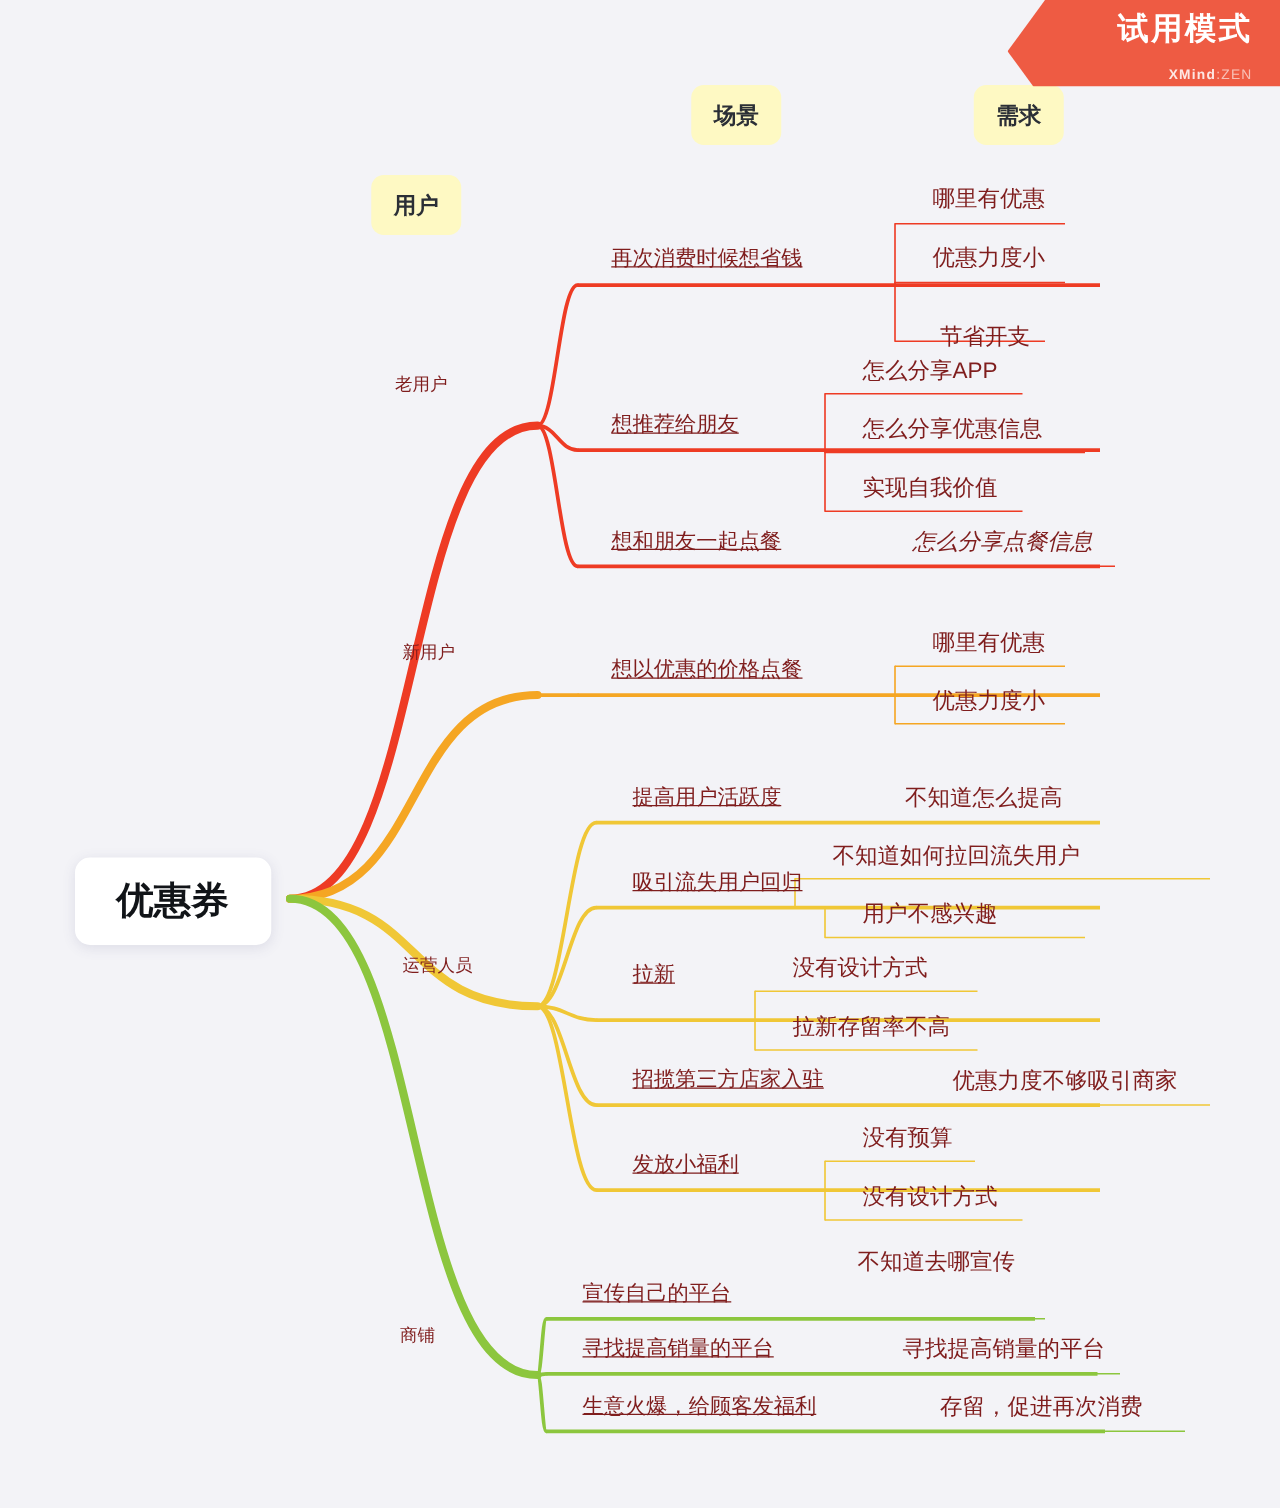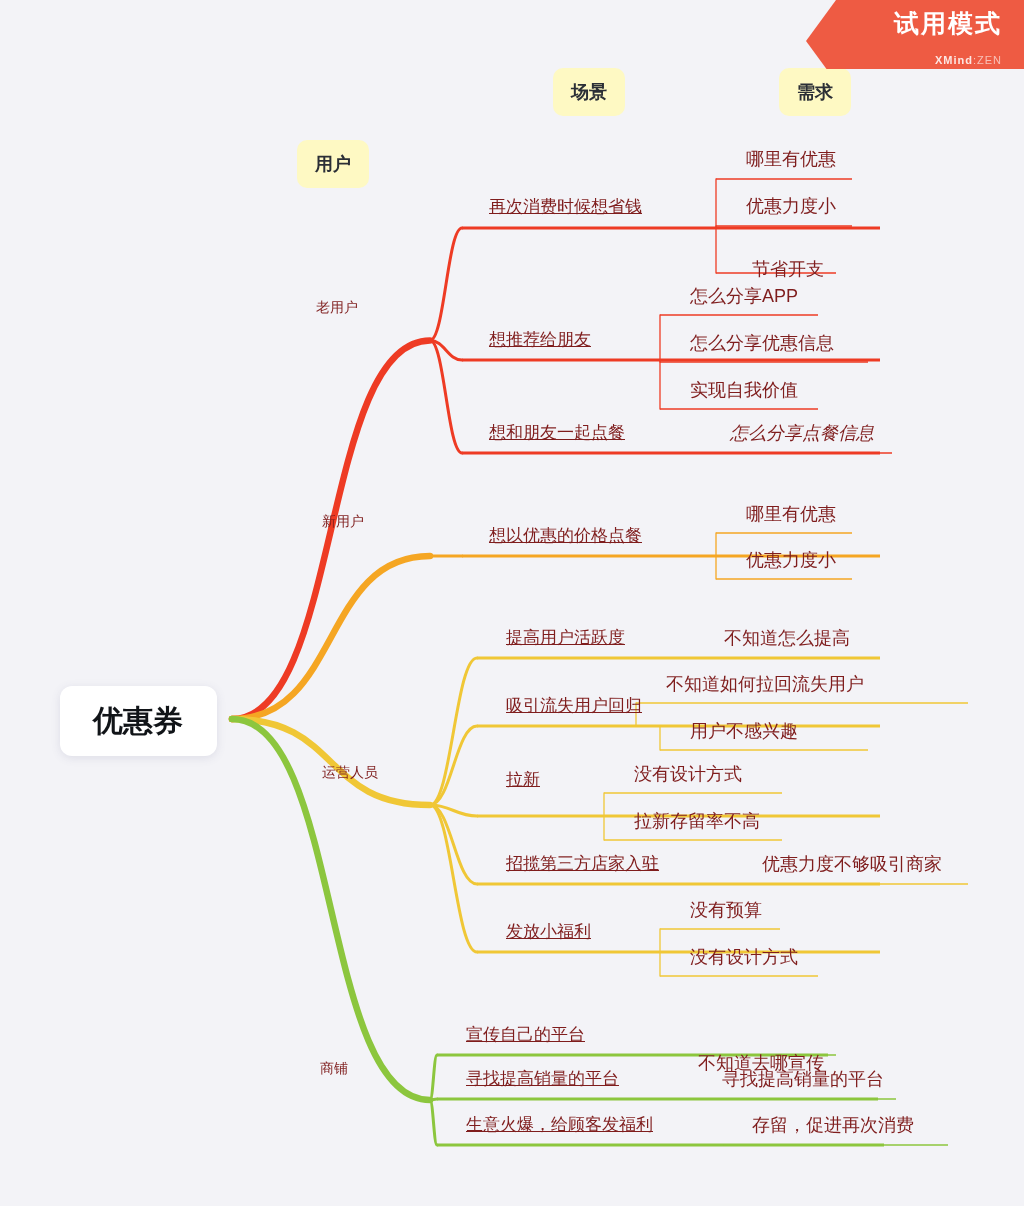--- a/index.html
+++ b/index.html
@@ -156,21 +156,21 @@
       <div class="node-label lvl3" style="left: 506px; top: 771px;">拉新</div>
       <div class="node-label lvl4" style="left: 634px; top: 765px;">没有设计方式</div>
       <div class="node-label lvl4" style="left: 634px; top: 812px;">拉新存留率不高</div>
       <div class="node-label lvl3" style="left: 506px; top: 855px;">招揽第三方店家入驻</div>
       <div class="node-label lvl4" style="left: 762px; top: 855px;">优惠力度不够吸引商家</div>
       <div class="node-label lvl3" style="left: 506px; top: 923px;">发放小福利</div>
       <div class="node-label lvl4" style="left: 690px; top: 901px;">没有预算</div>
       <div class="node-label lvl4" style="left: 690px; top: 948px;">没有设计方式</div>
       <div class="node-label lvl2" style="left: 322px; top: 765px;">运营人员</div>
       <div class="node-label lvl3" style="left: 466px; top: 1026px;">宣传自己的平台</div>
-      <div class="node-label lvl4" style="left: 686px; top: 1054px; margin-left: 12px;">不知道去哪宣传</div>
+      <div class="node-label lvl4" style="left: 686px; top: 1000px;">不知道去哪宣传</div>
       <div class="node-label lvl3" style="left: 466px; top: 1070px;">寻找提高销量的平台</div>
       <div class="node-label lvl4" style="left: 722px; top: 1070px;">寻找提高销量的平台</div>
       <div class="node-label lvl3" style="left: 466px; top: 1116px;">生意火爆，给顾客发福利</div>
       <div class="node-label lvl4" style="left: 752px; top: 1116px;">存留，促进再次消费</div>
       <div class="node-label lvl2" style="left: 320px; top: 1061px;">商铺</div>
     </div>
 
   <div class="chip" id="chip0" style="left: 297px; top: 140px;">用户</div>
   <div class="chip" id="chip1" style="left: 553px; top: 68px;">场景</div>
   <div class="chip" id="chip2" style="left: 779px; top: 68px;">需求</div>

